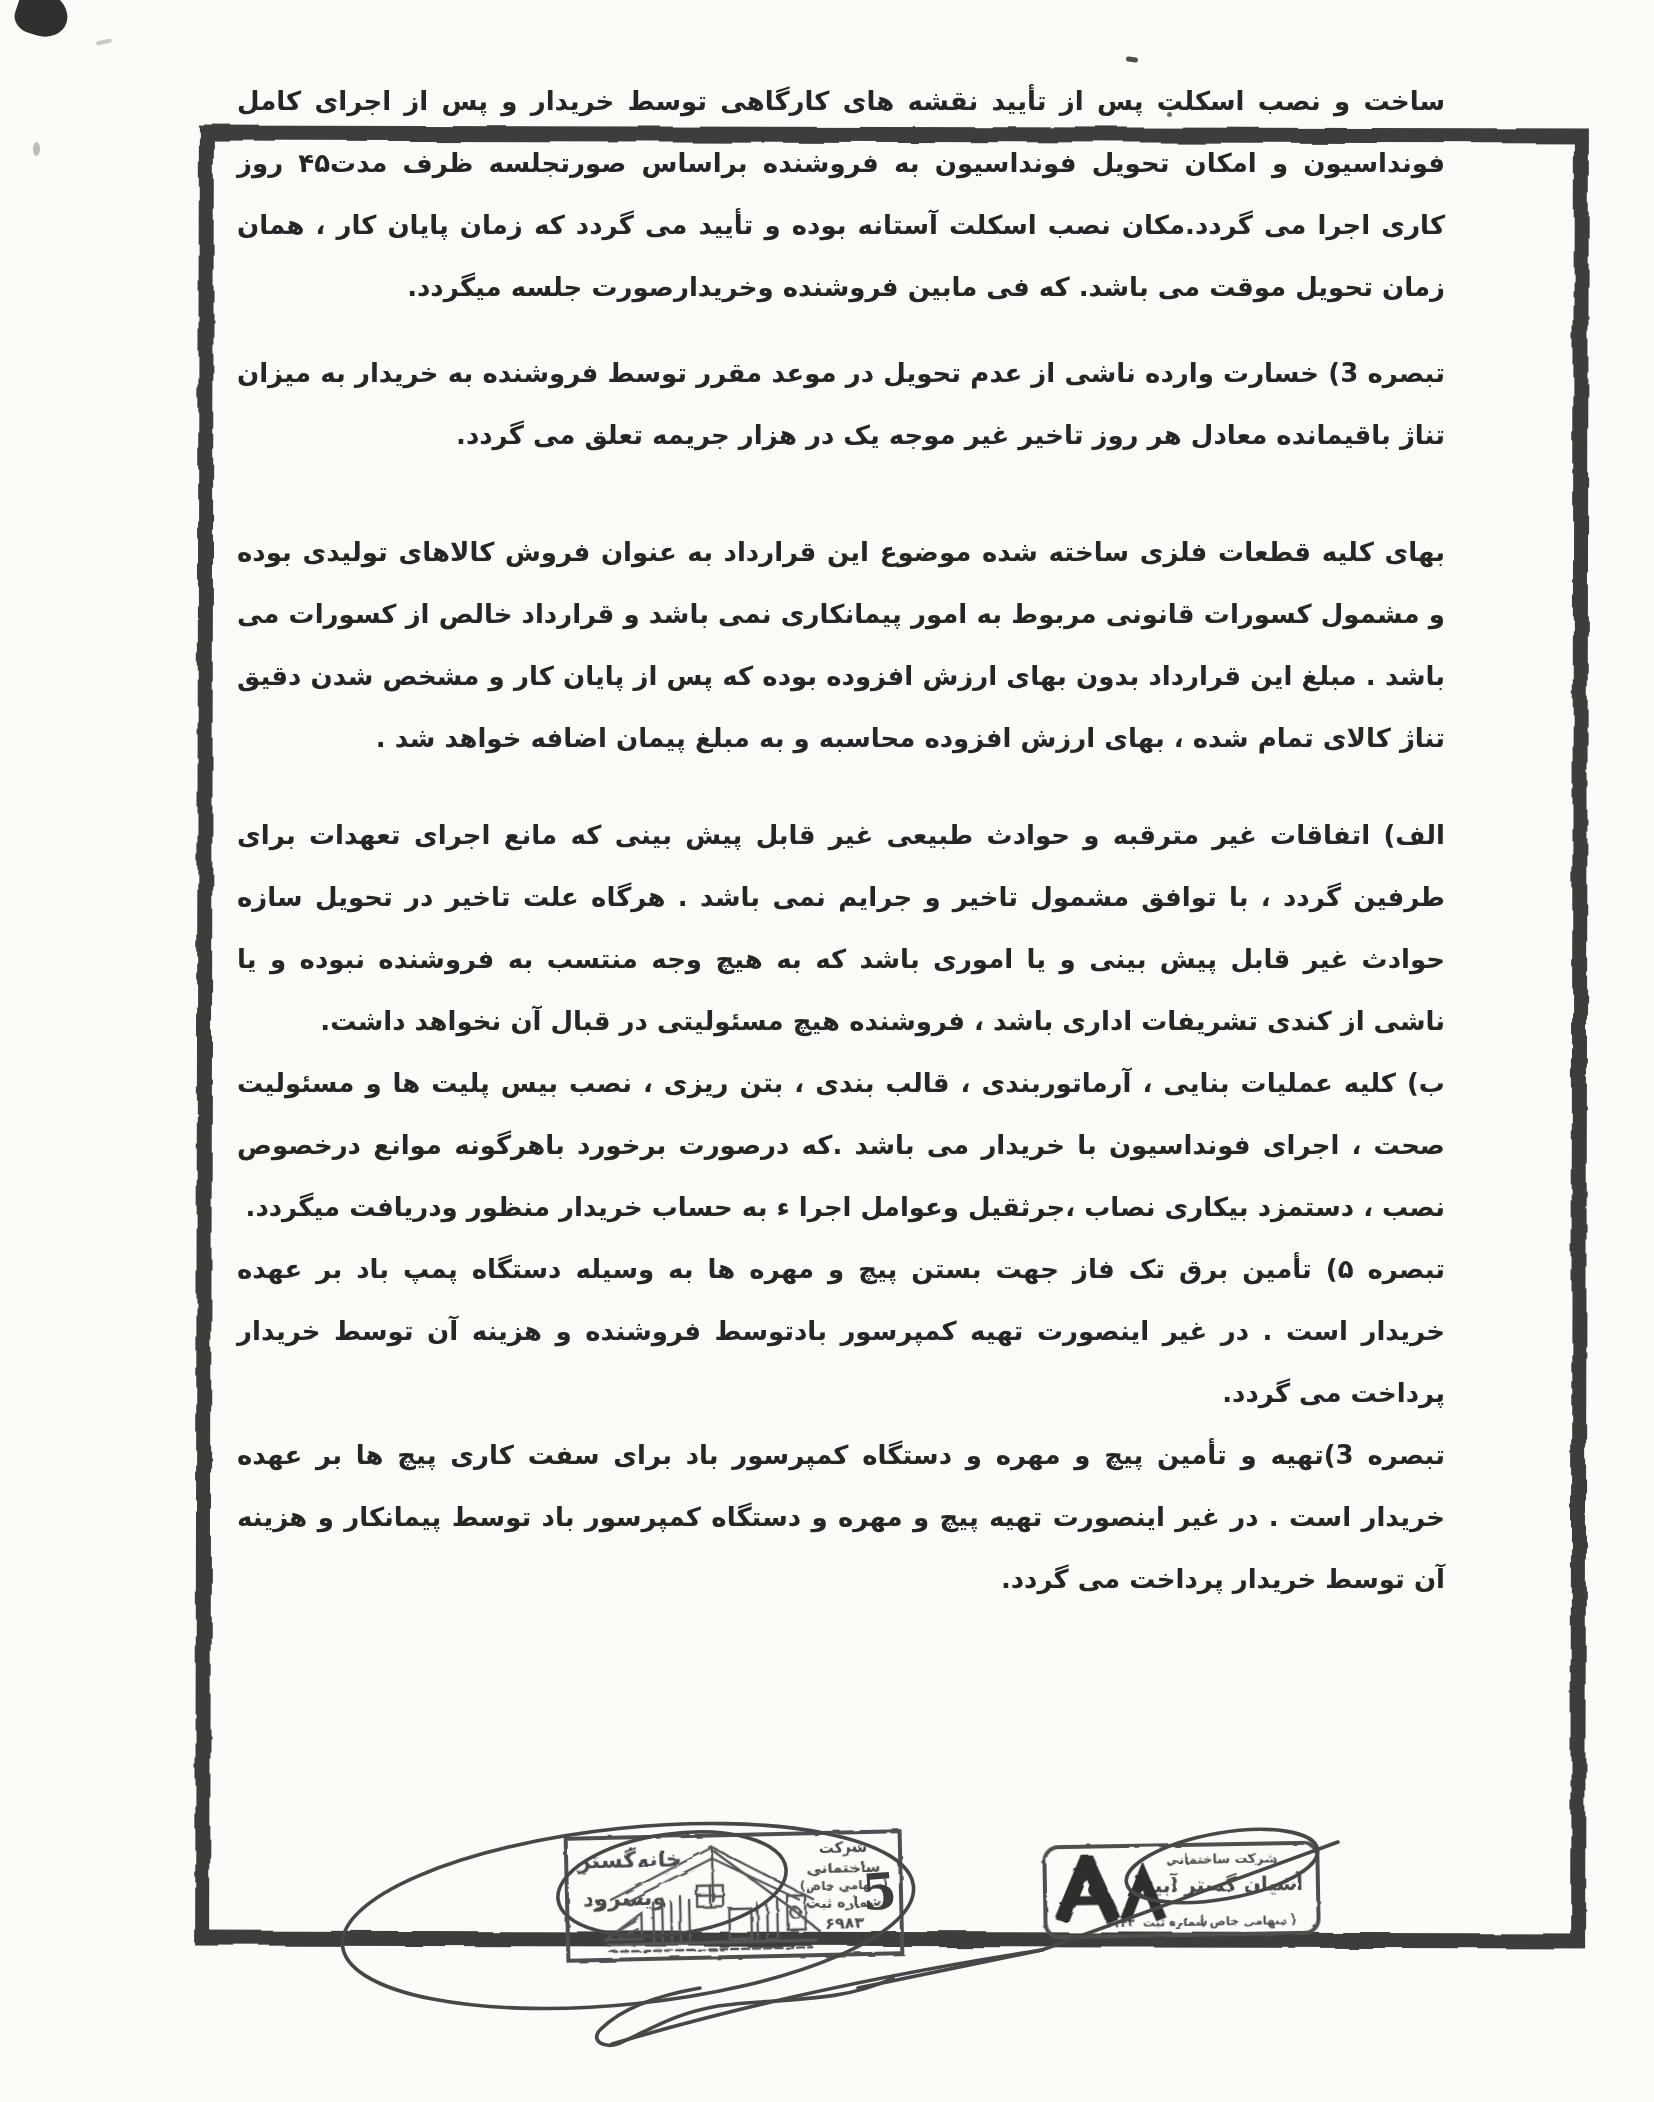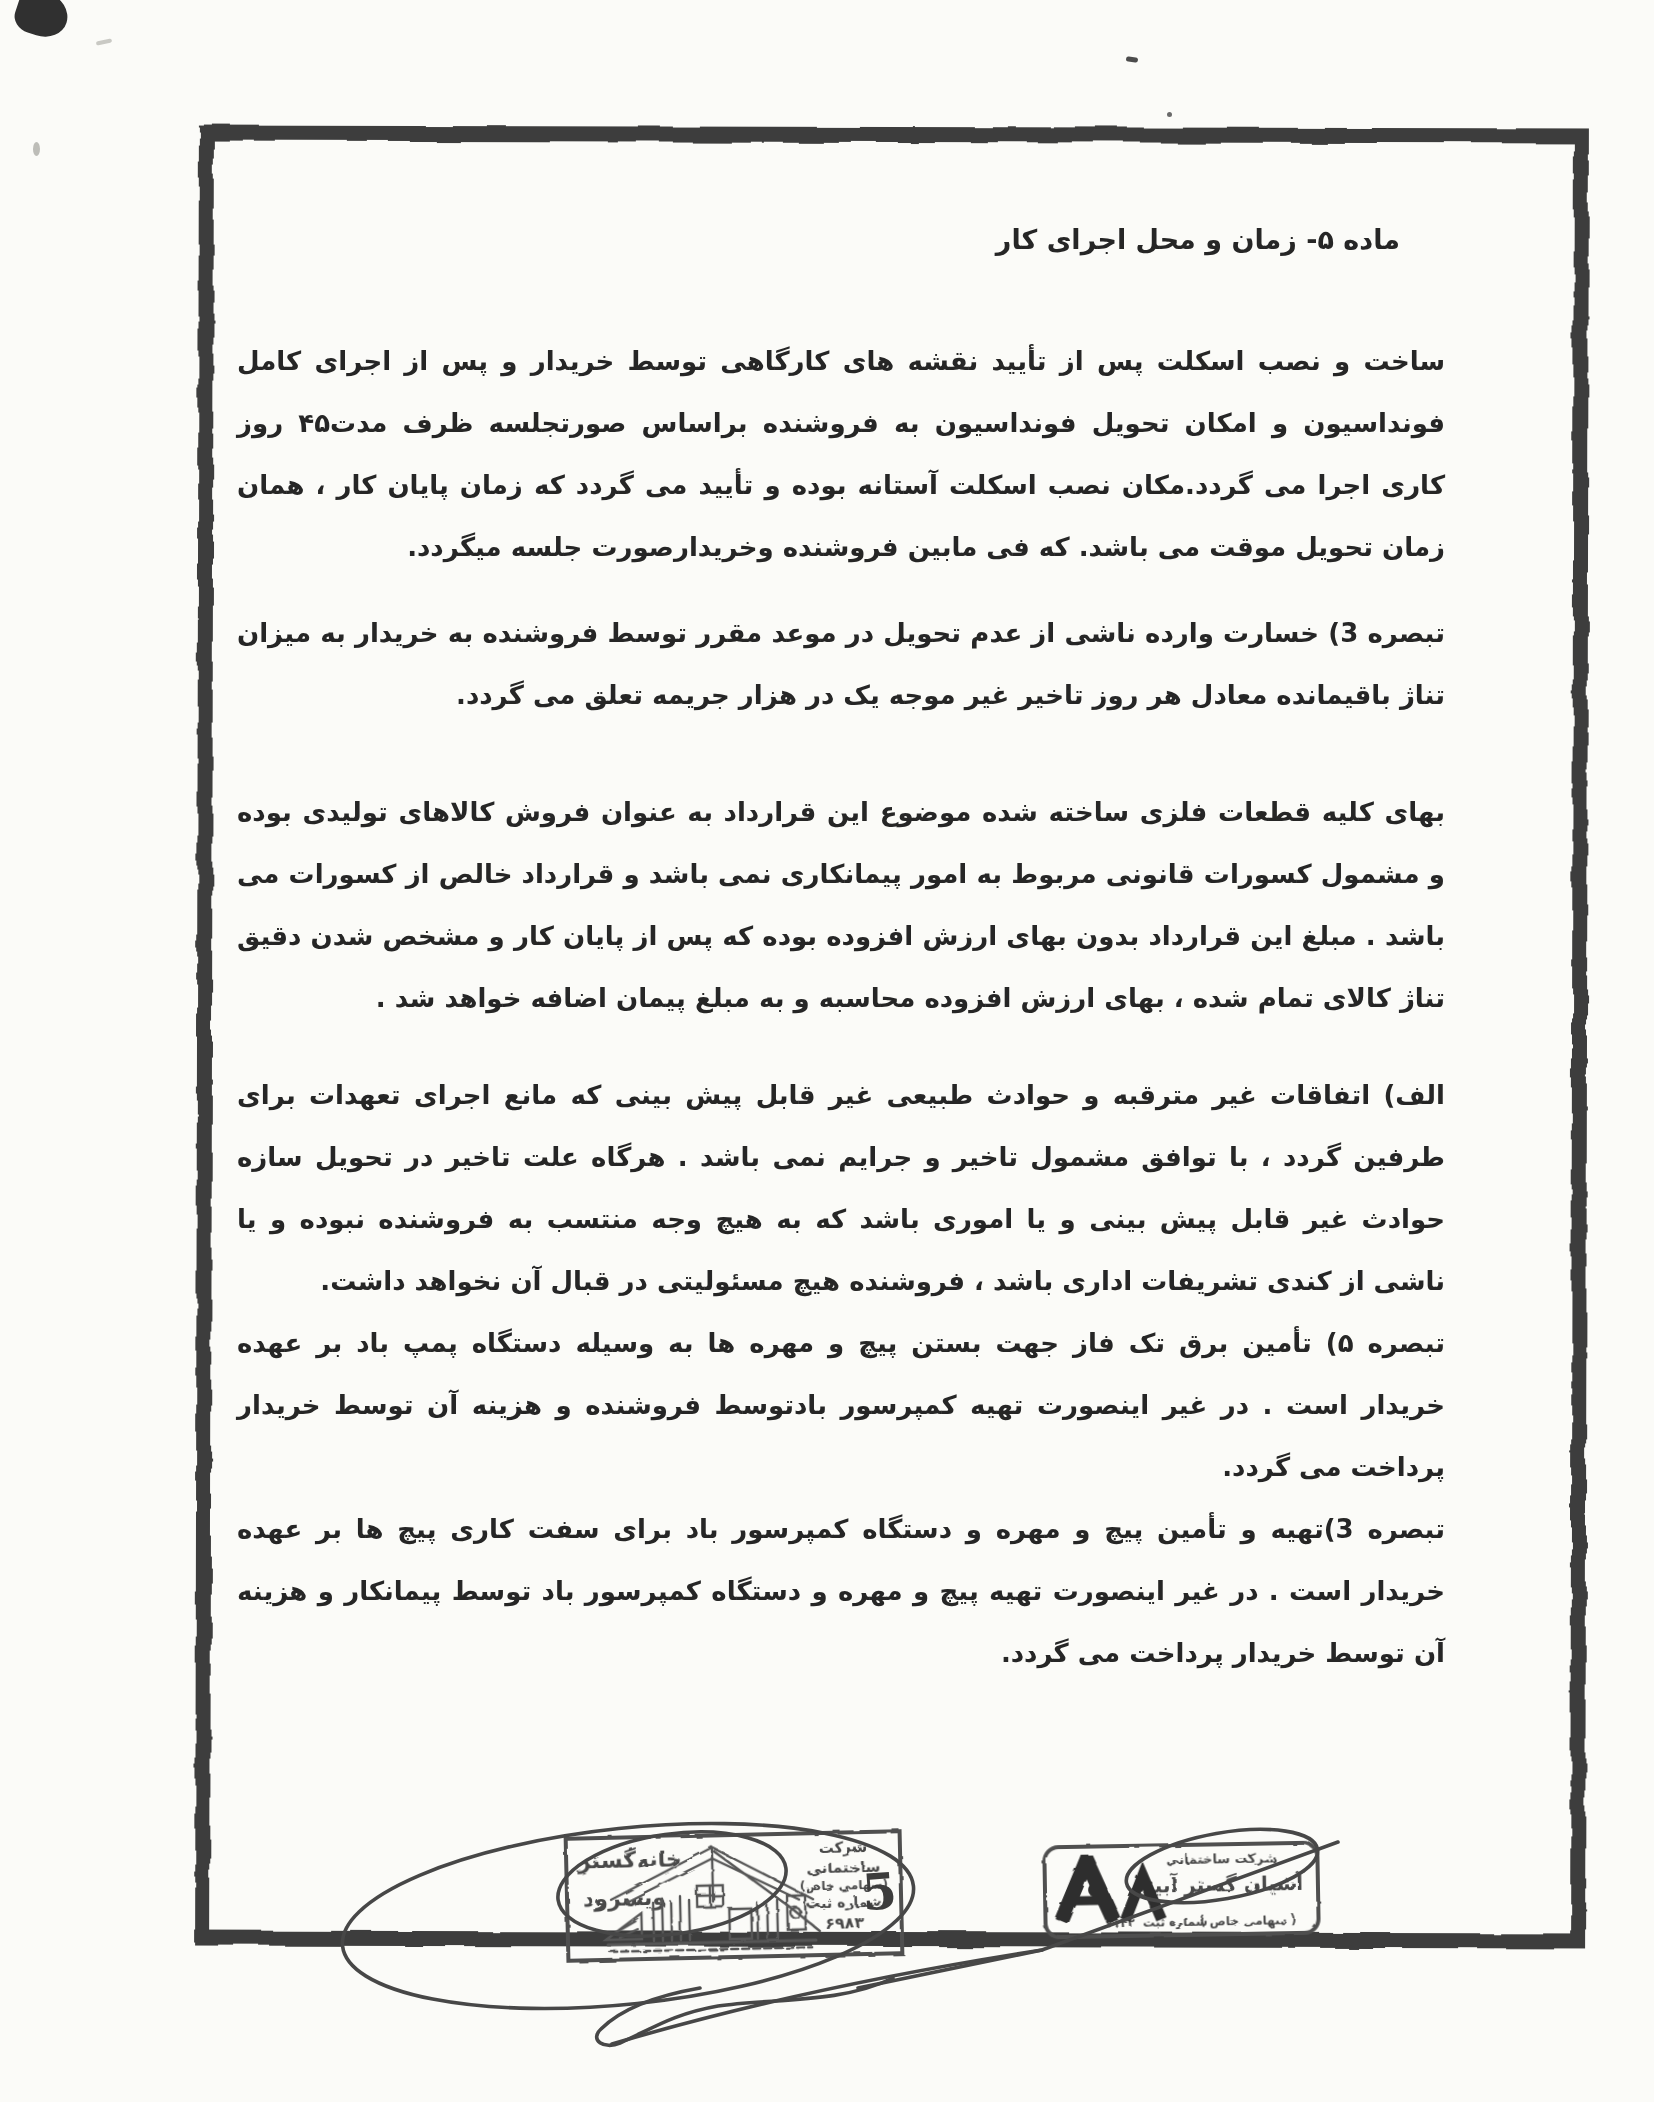--- a/index.html
+++ b/index.html
@@ -114,27 +114,27 @@
 
   <div class="frame"></div>
 
   <div class="blob"></div>
   <div class="speck1"></div>
   <div class="speck2"></div>
   <div class="speck3"></div>
   <div class="speck4"></div>
 
   <div class="content">
-    <h2 class="h5">ماده ۵- زمان و محل اجرای کار</h2>
     <p class="p1">ساخت و نصب اسکلت پس از تأیید نقشه های کارگاهی توسط خریدار و پس از اجرای کامل فونداسیون و  امکان تحویل فونداسیون به فروشنده براساس صورتجلسه ظرف مدت۴۵ روز کاری   اجرا می گردد.مکان نصب اسکلت آستانه بوده و  تأیید می گردد که زمان پایان کار ، همان زمان تحویل موقت می باشد. که فی مابین فروشنده وخریدارصورت جلسه میگردد.</p>
     <p class="p2">تبصره 3) خسارت وارده ناشی از عدم تحویل در موعد مقرر توسط فروشنده به خریدار به میزان تناژ باقیمانده معادل هر روز تاخیر غیر موجه یک در هزار جریمه تعلق می گردد.</p>
 
     <p class="p3">بهای کلیه قطعات فلزی ساخته شده موضوع این قرارداد به عنوان فروش کالاهای تولیدی بوده و مشمول کسورات قانونی مربوط به امور پیمانکاری نمی باشد و قرارداد خالص از کسورات می باشد . مبلغ این قرارداد بدون بهای ارزش افزوده بوده که پس از پایان کار و مشخص شدن دقیق تناژ کالای تمام شده ، بهای ارزش افزوده محاسبه و به مبلغ پیمان اضافه خواهد شد .</p>
 
     <p class="p4">الف) اتفاقات غیر مترقبه و حوادث طبیعی غیر قابل پیش بینی که مانع اجرای تعهدات برای طرفین گردد ، با توافق مشمول تاخیر و جرایم نمی باشد . هرگاه علت تاخیر در تحویل سازه حوادث غیر قابل پیش بینی و یا اموری باشد که به هیچ وجه منتسب به فروشنده نبوده و یا ناشی از کندی تشریفات اداری باشد ، فروشنده هیچ مسئولیتی در قبال آن نخواهد داشت.</p>
+    <p class="p5">ب) کلیه عملیات بنایی ، آرماتوربندی ، قالب بندی ، بتن ریزی ، نصب بیس پلیت ها و مسئولیت صحت ، اجرای فونداسیون با خریدار می باشد .که درصورت برخورد باهرگونه موانع درخصوص نصب ، دستمزد بیکاری نصاب ،جرثقیل وعوامل اجرا ء به حساب خریدار منظور ودریافت میگردد.</p>
     <p class="p6">تبصره ۵) تأمین برق تک فاز جهت بستن پیچ و مهره ها به وسیله دستگاه پمپ باد بر عهده خریدار است . در غیر اینصورت تهیه کمپرسور بادتوسط فروشنده و هزینه آن توسط خریدار پرداخت می گردد.</p>
     <p class="p7">تبصره 3)تهیه و تأمین پیچ و مهره و دستگاه کمپرسور باد برای سفت کاری پیچ ها بر عهده خریدار است . در غیر اینصورت تهیه پیچ و مهره و دستگاه کمپرسور باد توسط پیمانکار و هزینه آن توسط خریدار پرداخت می گردد.</p>
   </div>
 
   <div class="stamp stamp-left">
     <div class="col-right">
       <div class="l1">شرکت ساختمانی</div>
       <div class="l2">(سهامی خاص)</div>
       <div class="l3">شماره ثبت</div>
       <div class="l4">۶۹۸۳</div>

